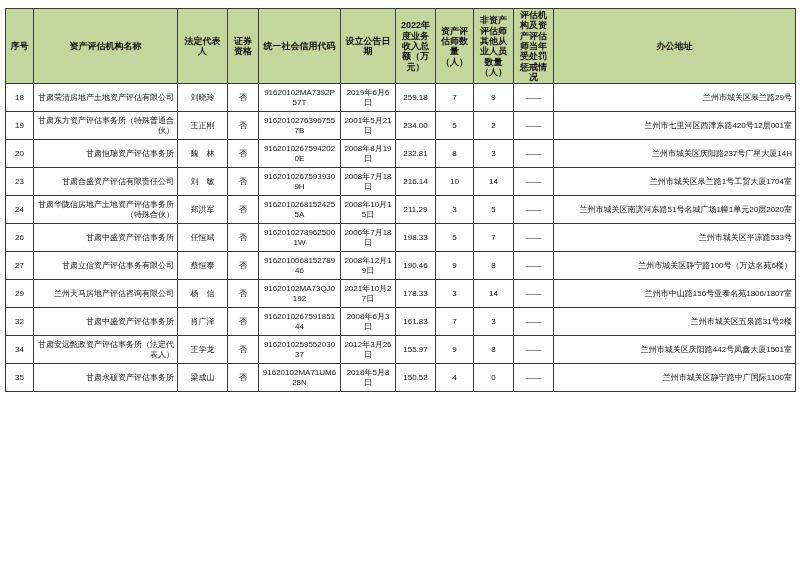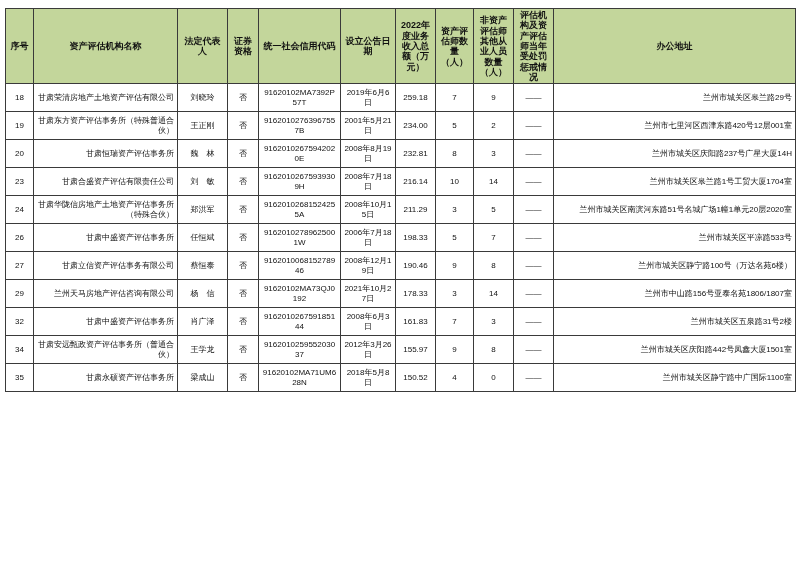--- a/index.html
+++ b/index.html
@@ -210,21 +210,21 @@
           <td>916201026759185144</td>
           <td>2008年6月3日</td>
           <td>161.83</td>
           <td>7</td>
           <td>3</td>
           <td>——</td>
           <td>兰州市城关区五泉路31号2楼</td>
         </tr>
         <tr>
           <td>34</td>
-          <td>甘肃安远甄政资产评估事务所（普通合伙）</td>
+          <td>甘肃安远甄政资产评估事务所（法定代表人）</td>
           <td>王学龙</td>
           <td>否</td>
           <td>916201025955203037</td>
           <td>2012年3月26日</td>
           <td>155.97</td>
           <td>9</td>
           <td>8</td>
           <td>——</td>
           <td>兰州市城关区庆阳路442号凤鑫大厦1501室</td>
         </tr>

